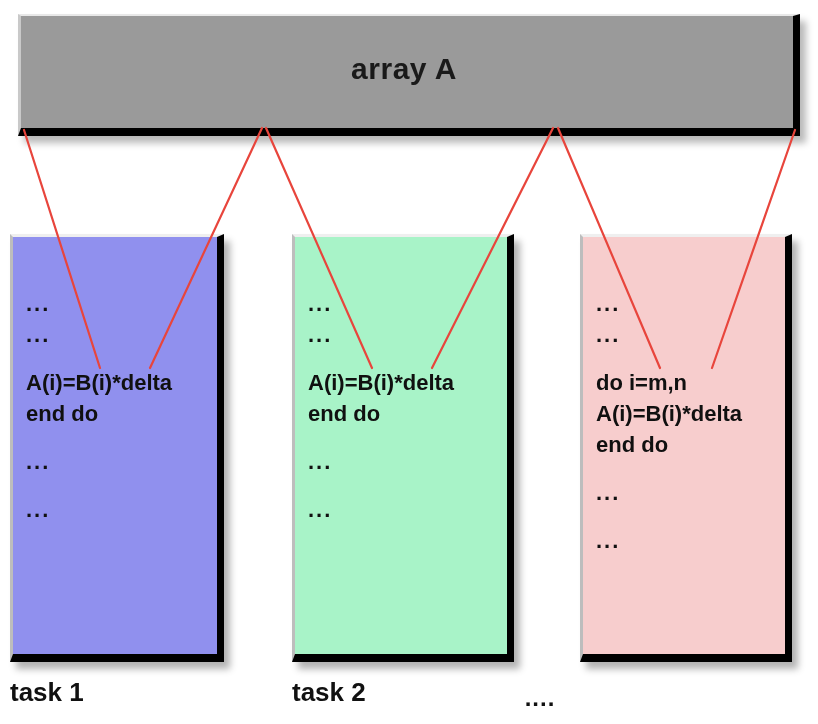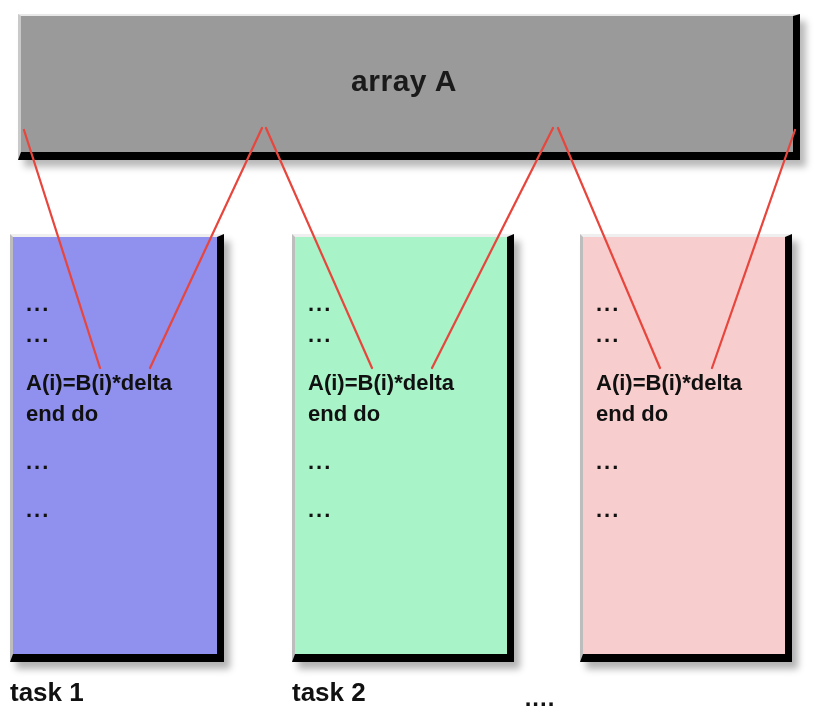--- a/index.html
+++ b/index.html
@@ -15,21 +15,21 @@
     overflow: hidden;
     font-family: "Liberation Sans", sans-serif;
   }
 
   
   .array-bar {
     position: absolute;
     left: 18px;
     top: 14px;
     width: 782px;
-    height: 146px;
+    height: 122px;
     background: #9a9a9a;
     border-left: 3px solid #c9c9c9;
     border-top: 2px solid #e8e8e8;
     border-right: 7px solid #000000;
     border-bottom: 8px solid #000000;
     box-sizing: border-box;
     box-shadow: 6px 7px 7px rgba(0,0,0,0.28);
     display: flex;
     align-items: center;
     justify-content: center;
@@ -136,20 +136,21 @@
       <div class="code-line gap">end do</div>
       <div class="code-line gap ellipsis">...</div>
       <div class="code-line ellipsis">...</div>
     </div>
   </div>
 
   <div class="task-box" id="task-box-2" style="background: rgb(247, 205, 205);">
     <div class="code-block">
       <div class="code-line ellipsis">...</div>
       <div class="code-line gap ellipsis">...</div>
+      <div class="code-line">do i=m,n</div>
       <div class="code-line">A(i)=B(i)*delta</div>
       <div class="code-line gap">end do</div>
       <div class="code-line gap ellipsis">...</div>
       <div class="code-line ellipsis">...</div>
     </div>
   </div>
 
   <svg id="connectors" viewBox="0 0 818 724">
     <g id="connector-group" stroke-width="2.2" fill="none" stroke-linecap="round">
         <line x1="24" y1="130" x2="100" y2="368" stroke="#e8453c"></line>

